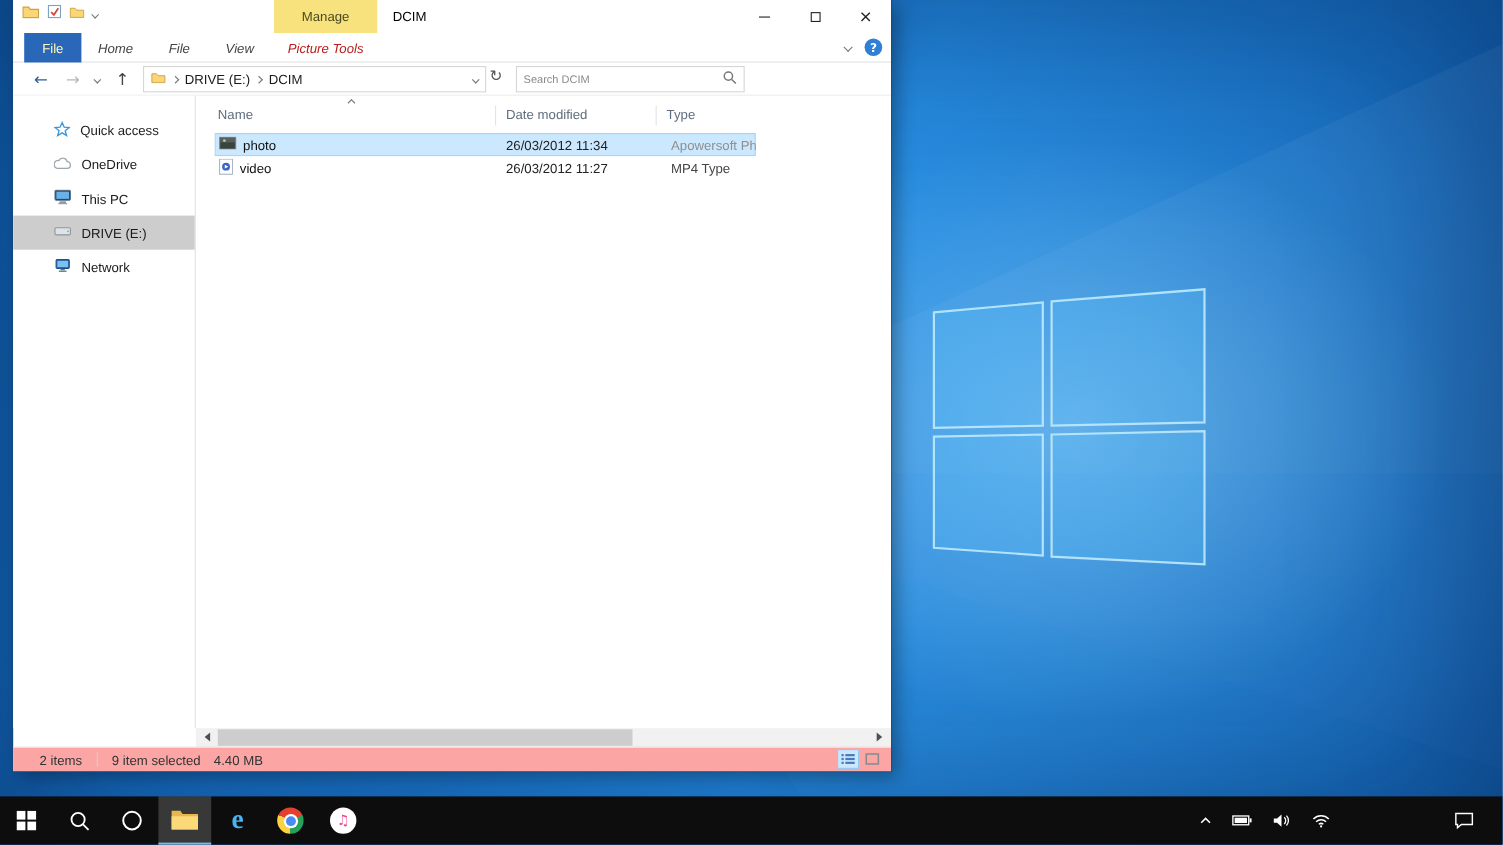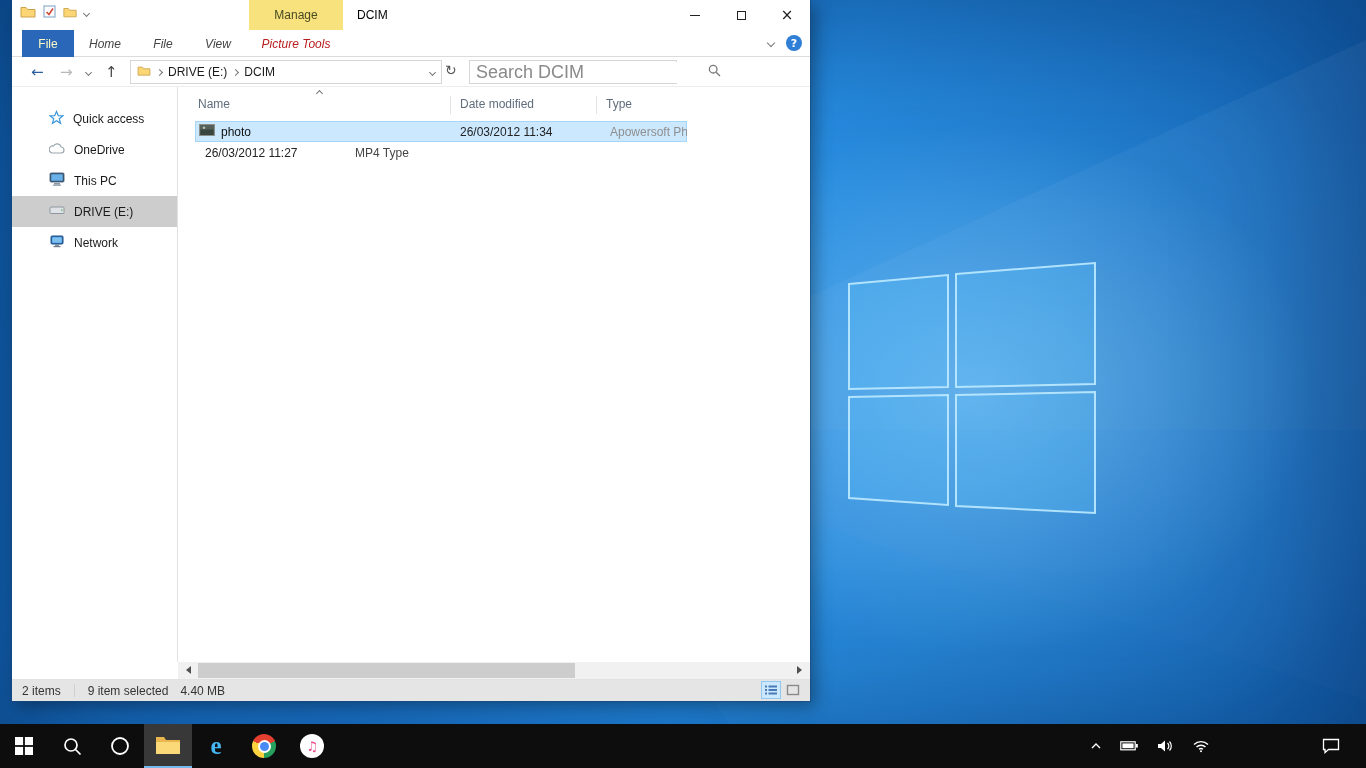--- a/index.html
+++ b/index.html
@@ -49,21 +49,21 @@
   .fwd { left:48px; color:#b8b8b8; }
   .nav-chev { left:74px; top:13px; position:absolute; }
   .up { left:93px; color:#444; }
   .addr-box { position:absolute; left:118px; top:3px; width:312px; height:24px; border:1px solid #d6d6d6;
     display:flex; align-items:center; gap:6px; padding:0 6px; background:#fff; }
   .addr-box .spacer { flex:1; }
   .crumb { color:#1a1a1a; cursor:default; }
   .refresh-btn { position:absolute; left:433px; top:5px; font-size:14px; color:#555; }
   .search-box { position:absolute; left:457px; top:3px; width:208px; height:24px; border:1px solid #d6d6d6;
     display:flex; align-items:center; padding:0 6px; }
-  .search-box input { flex:1; border:none; outline:none; font-size:18px; font-family:"Liberation Sans",sans-serif; color:#333; }
+  .search-box input { flex:1; border:none; outline:none; font-size:10px; font-family:"Liberation Sans",sans-serif; color:#333; }
   .search-box input::placeholder { color:#8a8a8a; }
 
   .chev { display:inline-block; width:6px; height:6px; border-right:1.5px solid #777; border-bottom:1.5px solid #777; transform:rotate(45deg); }
   .chev.r { transform:rotate(-45deg); }
   .chev.u { transform:rotate(225deg); }
   .chev.sm { width:5px; height:5px; border-width:1.2px; }
 
   .content { position:absolute; top:87px; left:0; width:675px; height:575px; display:flex; }
   .sidebar { width:166px; border-right:1px solid #e2e2e2; padding-top:16px; background:#fff; }
   .side-item { height:31px; display:flex; align-items:center; gap:9px; padding-left:37px; font-size:12px; color:#1a1a1a; cursor:default; }
@@ -83,22 +83,22 @@
   .cell-date { width:146px; padding-left:10px; color:#222; }
   .cell-type { flex:1; padding-left:14px; overflow:hidden; white-space:nowrap; color:#444; }
   .frow.selected .cell-type { color:#8f8f8f; }
 
   .hscroll { position:absolute; left:166px; right:0; top:662px; height:17px; background:#f1f1f1; }
   .scroll-thumb { position:absolute; left:20px; top:1px; width:377px; height:15px; background:#cdcdcd; }
   .arr { position:absolute; top:4px; width:0; height:0; border-top:4px solid transparent; border-bottom:4px solid transparent; }
   .arr.left { left:8px; border-right:5px solid #505050; }
   .arr.right { right:8px; border-left:5px solid #505050; }
 
-  .statusbar { position:absolute; left:0; right:0; bottom:0; height:22px; background:#e5e5e5; border-top:1px solid #e2e2e2;
-    display:flex; align-items:center; font-size:12px; color:#333; padding-left:10px; }
+  .statusbar { position:absolute; left:0; right:0; bottom:0; height:22px; background:#fca5a5; border-top:1px solid #e2e2e2;
+    display:flex; align-items:center; font-size:12px; color:#333; padding-left:24px; }
   .sb-sep { width:1px; height:13px; background:#d0d0d0; margin:0 13px; }
   .sb-size { margin-left:12px; }
   .view-toggles { position:absolute; right:7px; top:1px; display:flex; gap:2px; }
   .vt-btn { width:20px; height:18px; display:flex; align-items:center; justify-content:center; }
   .vt-btn.selected { background:#cbe8ff; border:1px solid #90c8f0; }
 
   
   .taskbar { position:absolute; left:0; right:0; bottom:0; height:44px; background:#0d0d0d; z-index:10; display:flex; align-items:stretch; }
   .tb-btn { width:48px; display:flex; align-items:center; justify-content:center; cursor:default; }
   .tb-btn.active { background:rgba(255,255,255,0.18); border-bottom:2px solid #76b9ed; }
@@ -290,20 +290,30 @@
                   <circle cx="5" cy="3.8" r="1.3" fill="#c8d0c0" opacity="0.85"></circle>
                 </svg>
             </span>
             <span>photo</span>
           </div>
           <div class="cell-date">26/03/2012 11:34</div>
           <div class="cell-type">Apowersoft Pho</div>
         </div>
 
         <div class="frow">
+          <div class="cell-name">
+            <span>
+              <svg width="13" height="15" viewBox="0 0 13 15">
+                  <rect x="0.6" y="0.6" width="11.8" height="13.8" fill="#fff" stroke="#a8b6c6"></rect>
+                  <circle cx="6.5" cy="7.5" r="3.6" fill="#3a66c8"></circle>
+                  <path d="M5.4 5.8 L8.6 7.5 L5.4 9.2 Z" fill="#fff"></path>
+                </svg>
+            </span>
+            <span>video</span>
+          </div>
           <div class="cell-date">26/03/2012 11:27</div>
           <div class="cell-type">MP4 Type</div>
         </div>
       </div>
     </div>
   </div>
 
   <div class="hscroll">
     <span class="arr left"></span>
     <div class="scroll-thumb"></div>

